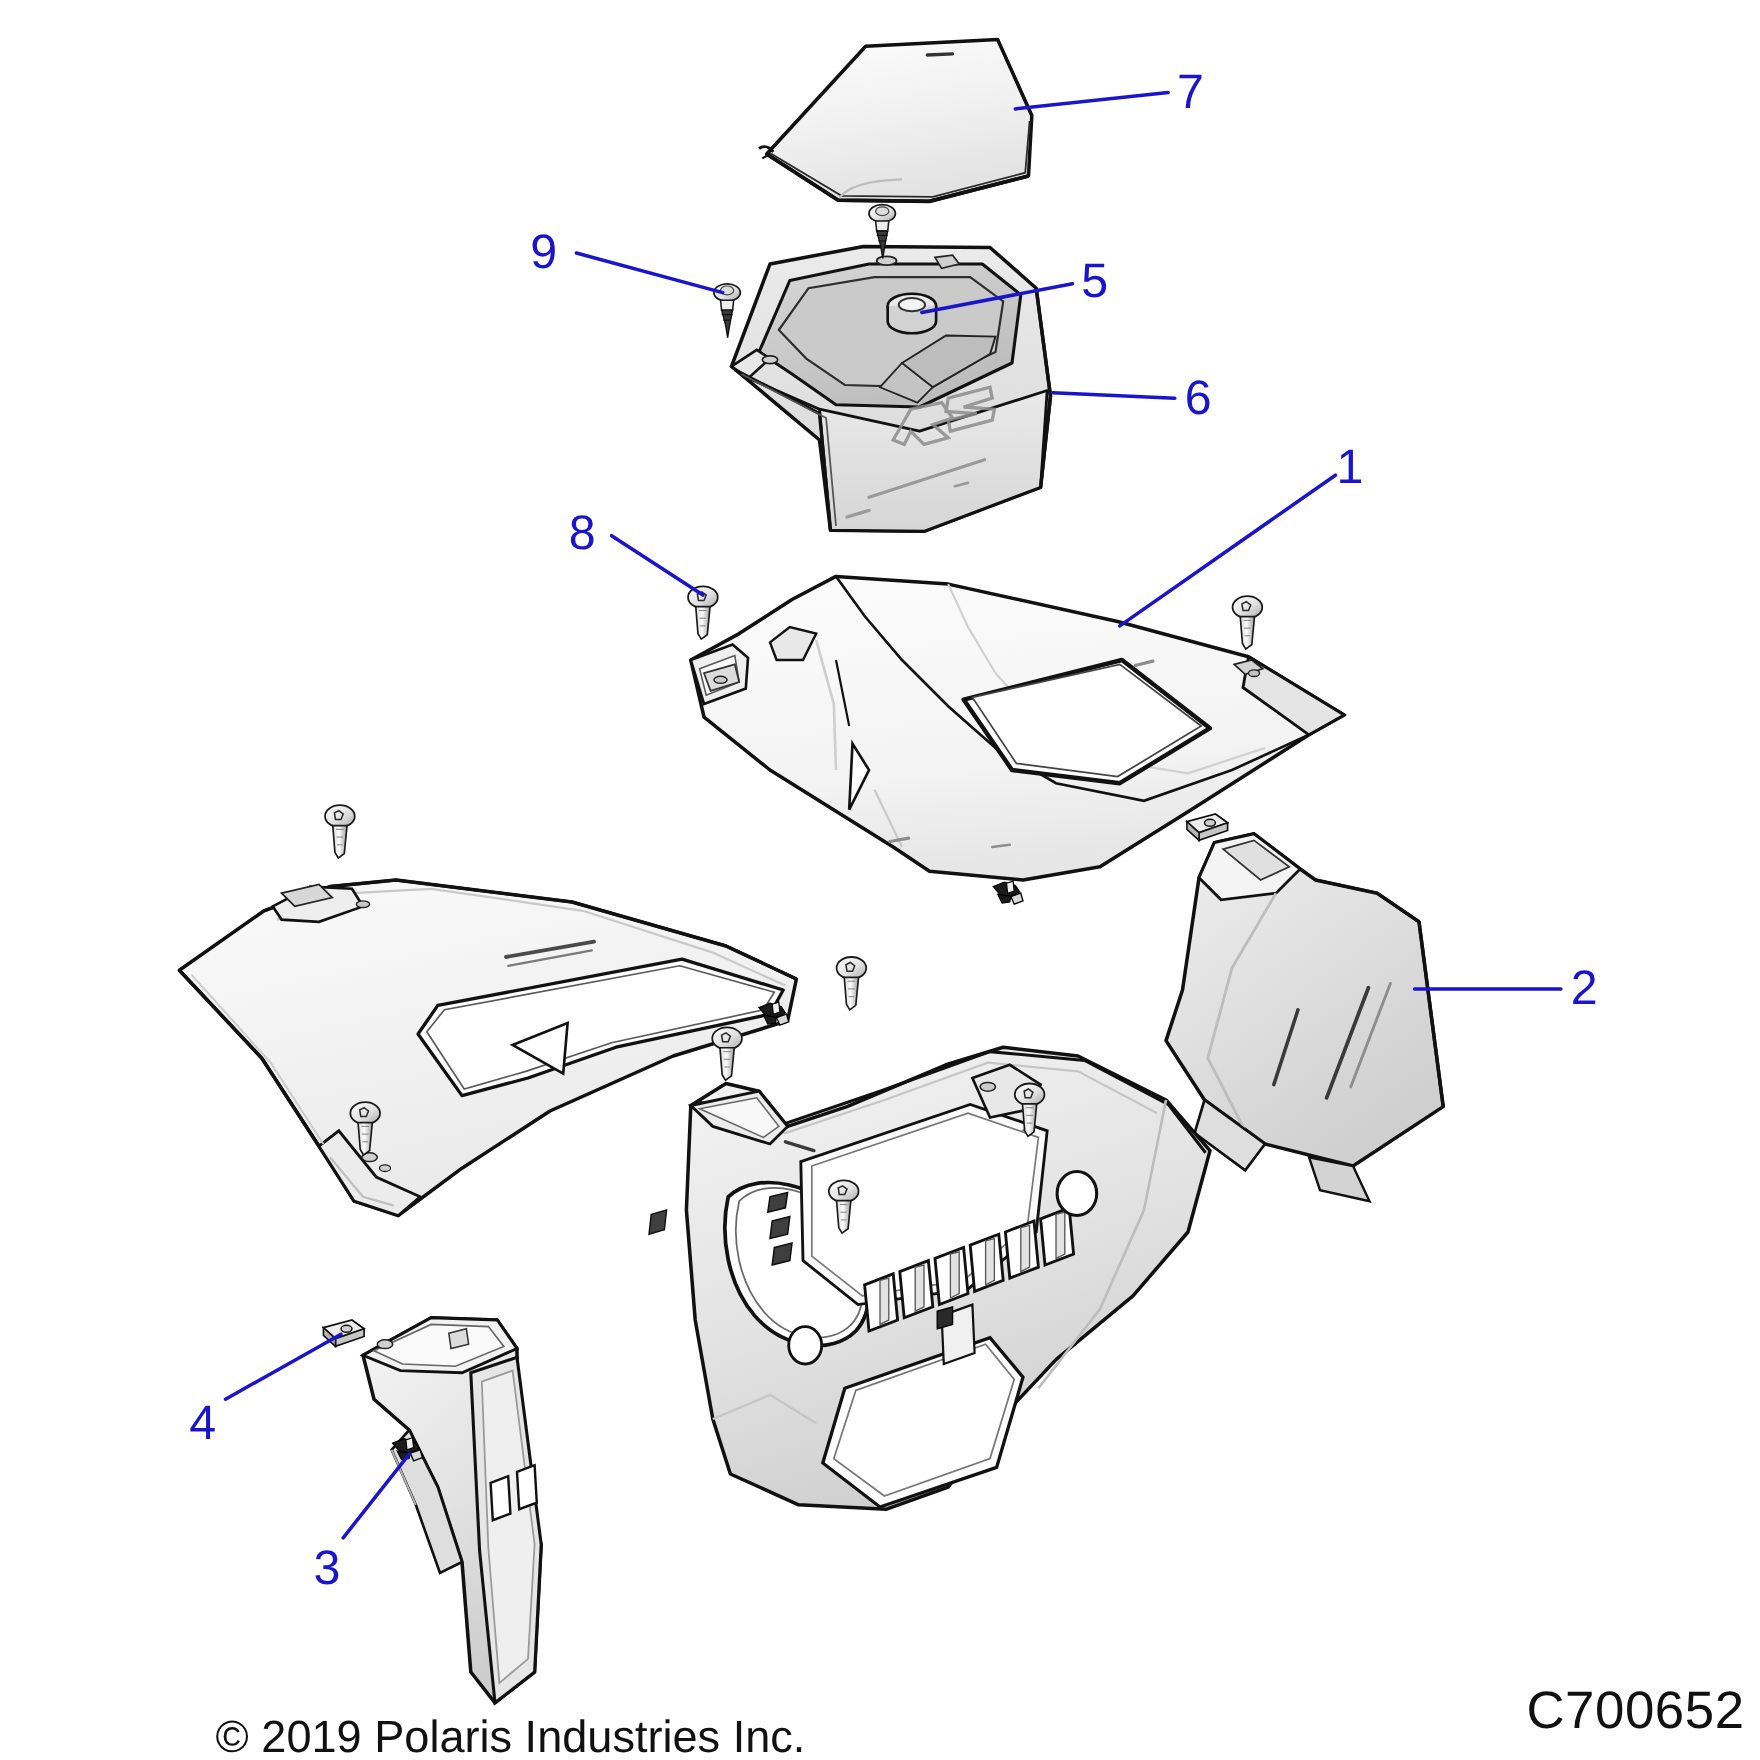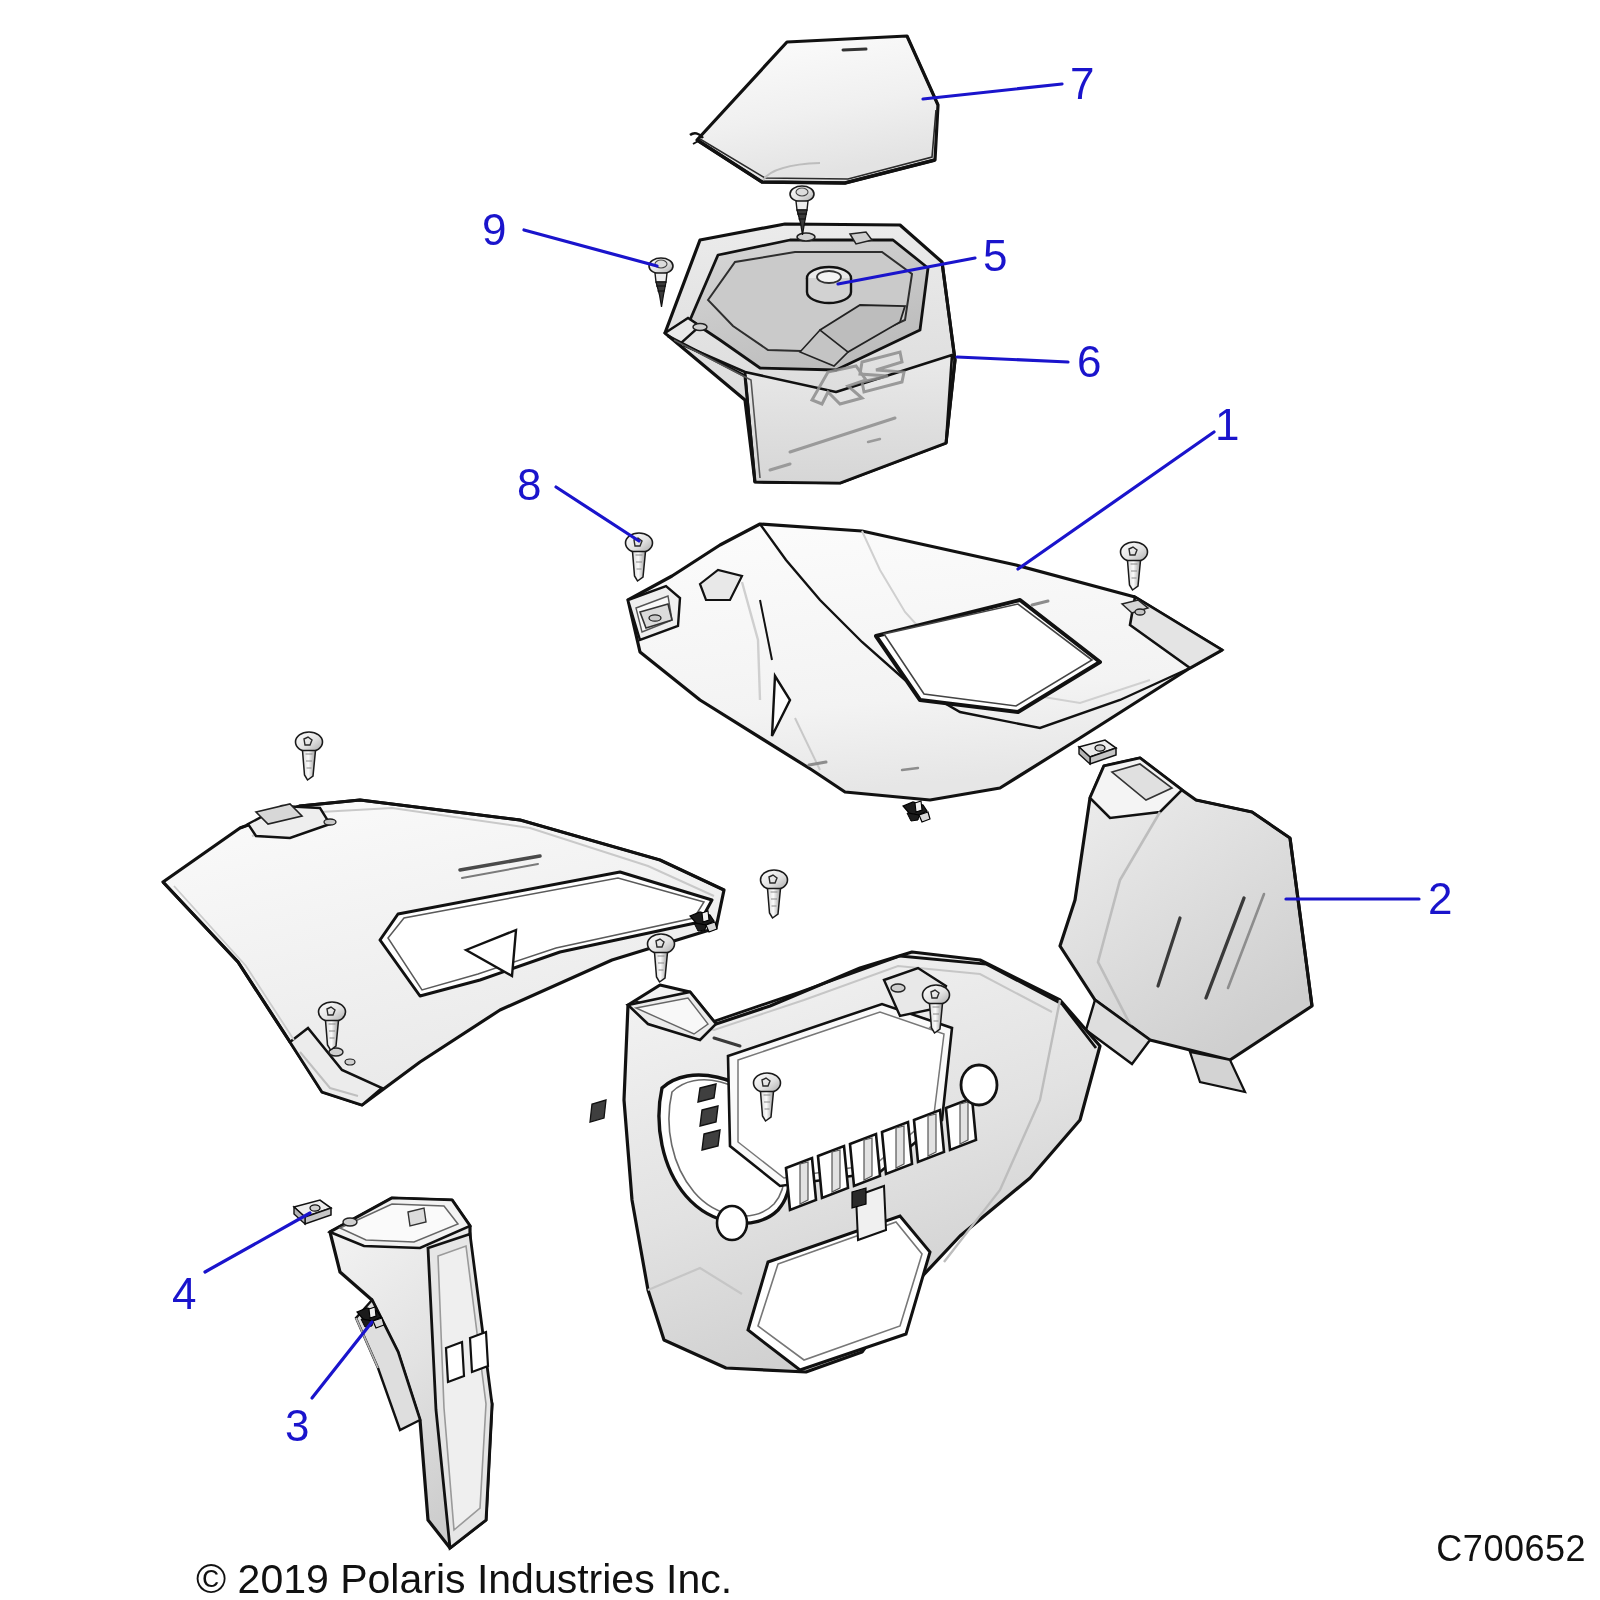--- a/index.html
+++ b/index.html
@@ -32,21 +32,21 @@
     line-height: 1;
     font-weight: 400;
     white-space: nowrap;
     user-select: none;
   }
   #part-number {
     position: absolute;
     right: 14px;
     top: 1528px;
     font-family: "Liberation Sans", sans-serif;
-    font-size: 36px;
+    font-size: 48px;
     color: #111111;
     letter-spacing: 0.5px;
     white-space: nowrap;
   }
   #copyright {
     position: absolute;
     left: 196px;
     top: 1556px;
     font-family: "Liberation Sans", sans-serif;
     font-size: 41px;

